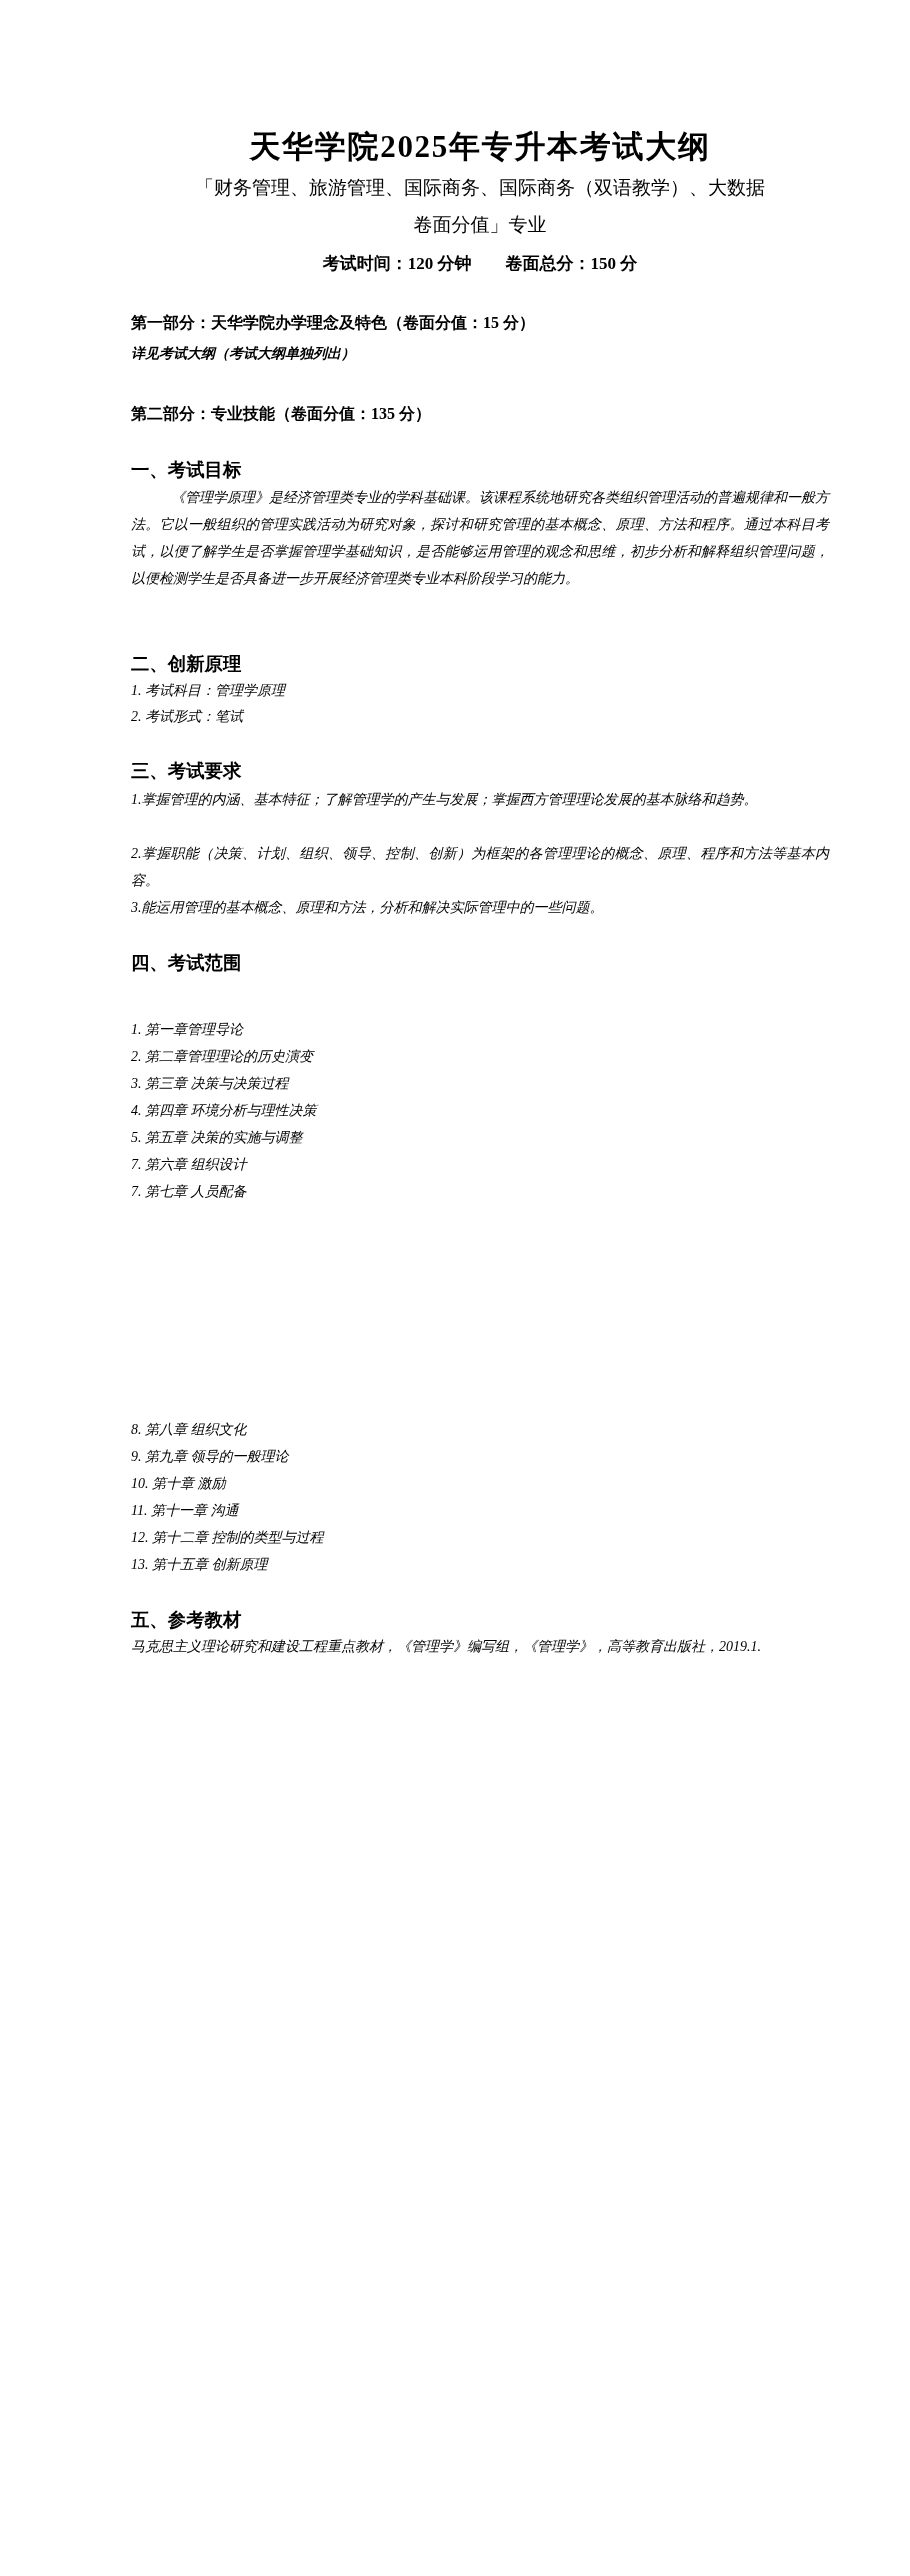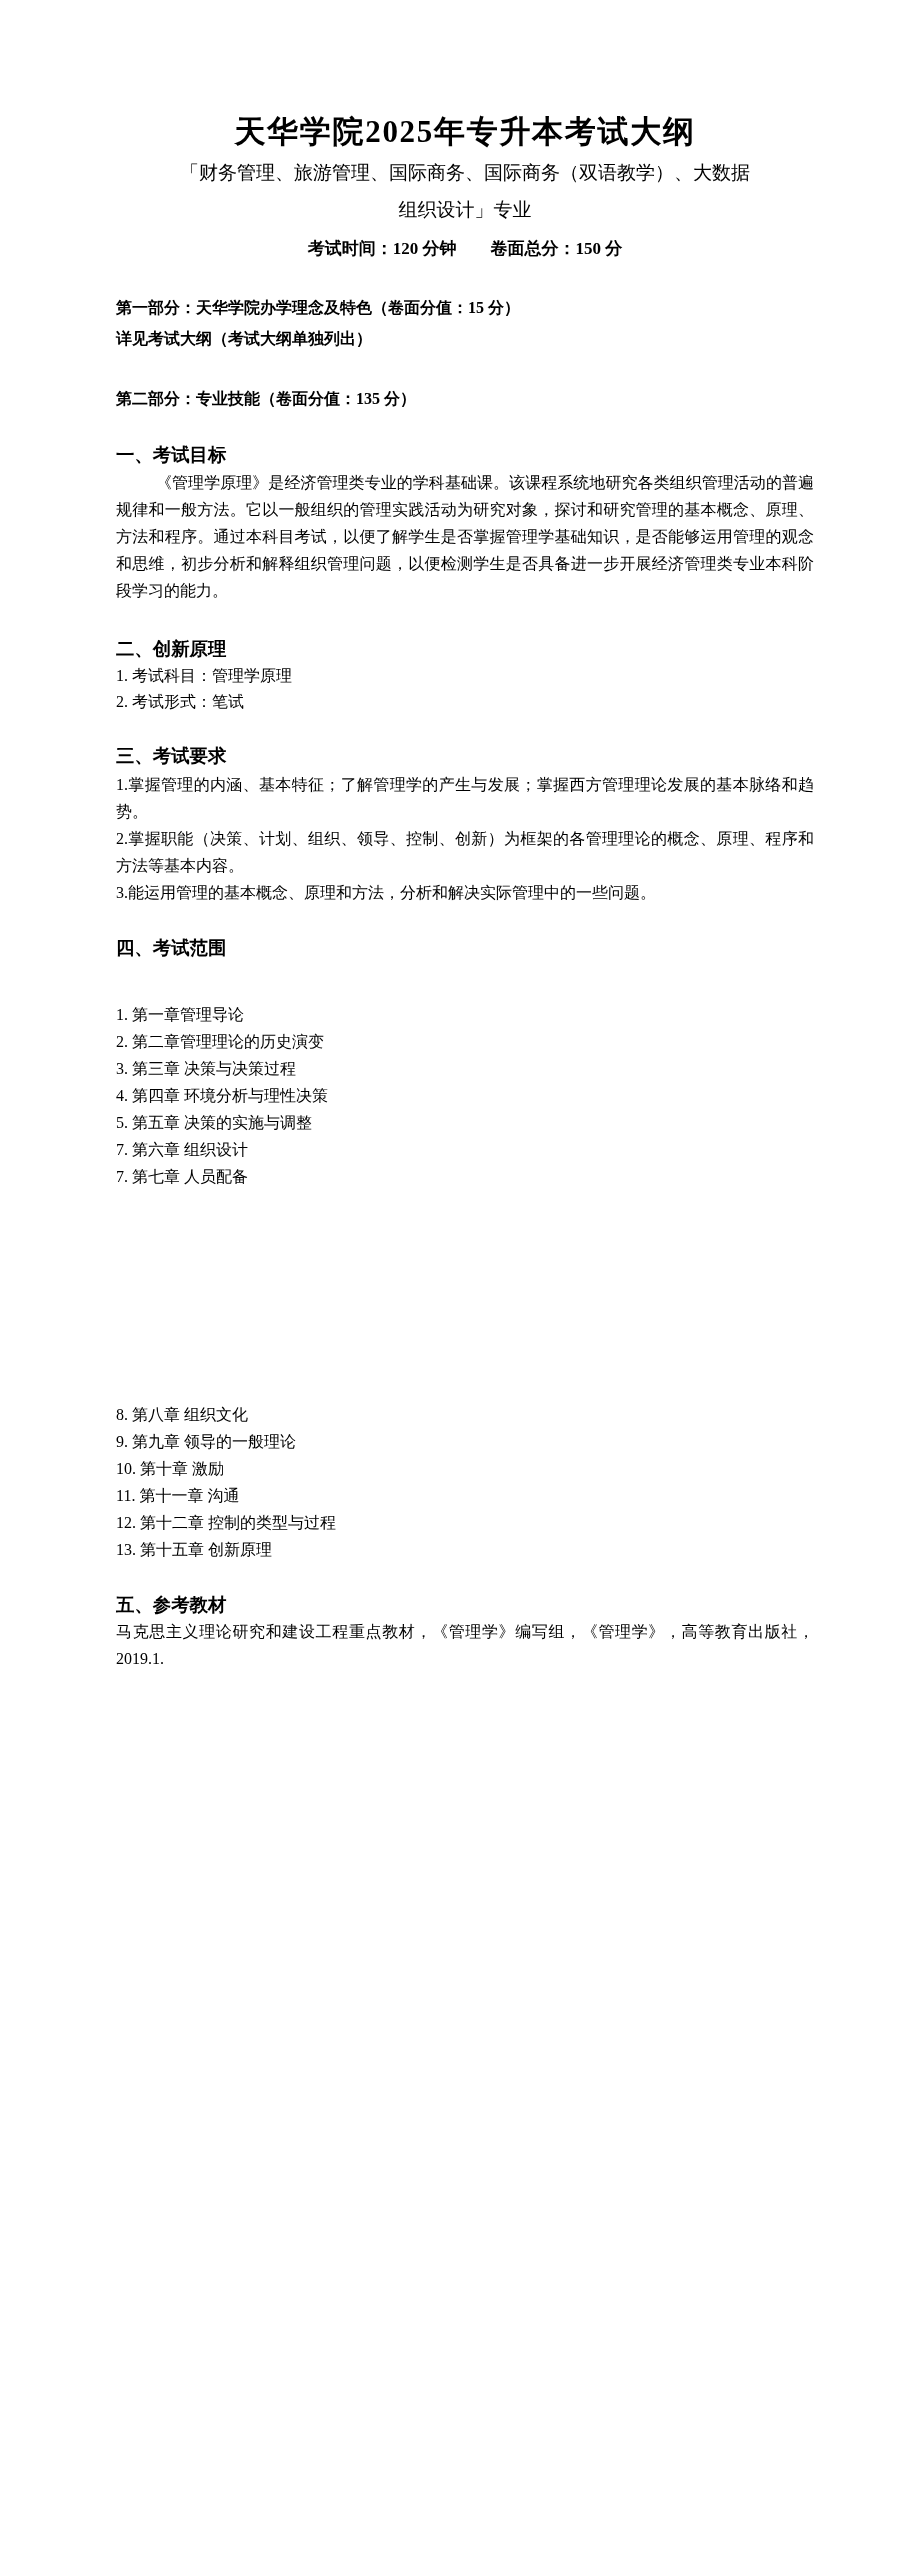--- a/index.html
+++ b/index.html
@@ -13,21 +13,21 @@
     height: 2576px;
     background: #ffffff;
     color: #000000;
     font-family: "Liberation Serif", "DejaVu Serif", serif;
     overflow: hidden;
   }
   .abs {
     position: absolute;
     left: 115px;
     width: 698px;
-    margin: 1px;
+    margin: 16px;
   }
   .center { text-align: center; }
   .doc-title {
     font-size: 31px;
     line-height: 40px;
     font-weight: bold;
     letter-spacing: 1.7px;
     white-space: nowrap;
   }
   .doc-subtitle {
@@ -47,39 +47,40 @@
     line-height: 33px;
     font-weight: bold;
     white-space: nowrap;
   }
   .h-sec {
     font-size: 18.4px;
     line-height: 27px;
     font-weight: bold;
   }
   .t {
-    font-size: 16px;
+    font-size: 14px;
     line-height: 27px;
     font-weight: normal;
+    font-style: italic;
   }
   .bold { font-weight: bold; }
   .just { text-align: justify; }
   .indent { text-indent: 40px; }
   .line { display: block; }
 </style>
 </head>
 <body>
 
 <div class="page">
 
   <h1 class="abs center doc-title" style="top:111px">天华学院2025年专升本考试大纲</h1>
 
   <div class="abs center doc-subtitle" style="top:153px">
     <span>「财务管理、旅游管理、国际商务、国际商务（双语教学）、大数据</span>
-    <span>组织设计」专业</span>
+    <span>卷面分值」专业</span>
   </div>
 
   <div class="abs center meta" style="top:235px">
     <span>考试时间：120 分钟</span><span class="meta-gap"></span><span>卷面总分：150 分</span>
   </div>
 
   <h2 class="abs h-part" style="top:290px">第一部分：天华学院办学理念及特色（卷面分值：15 分）</h2>
 
   <div class="abs t bold" style="top:324px">详见考试大纲（考试大纲单独列出）</div>
 

